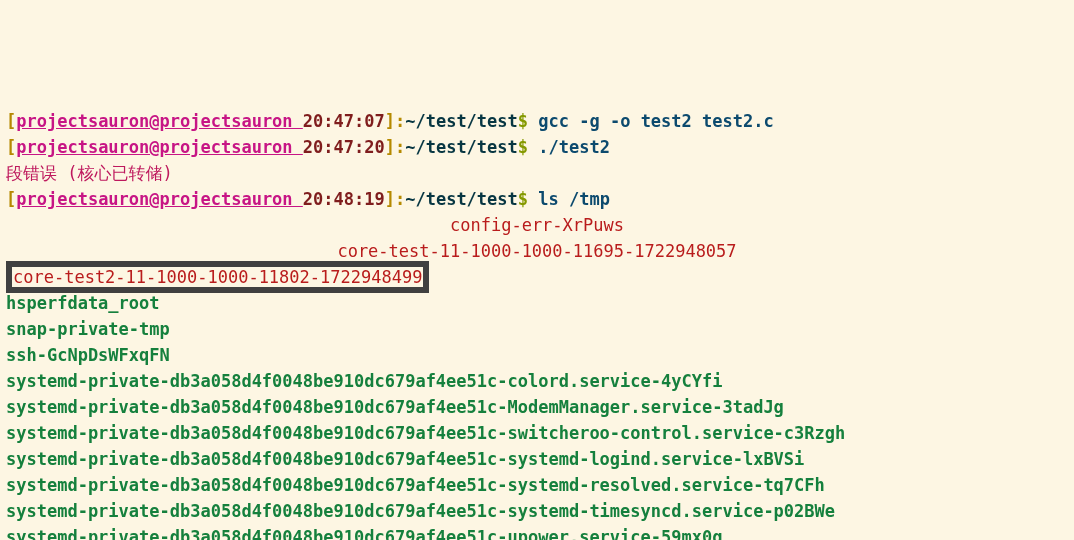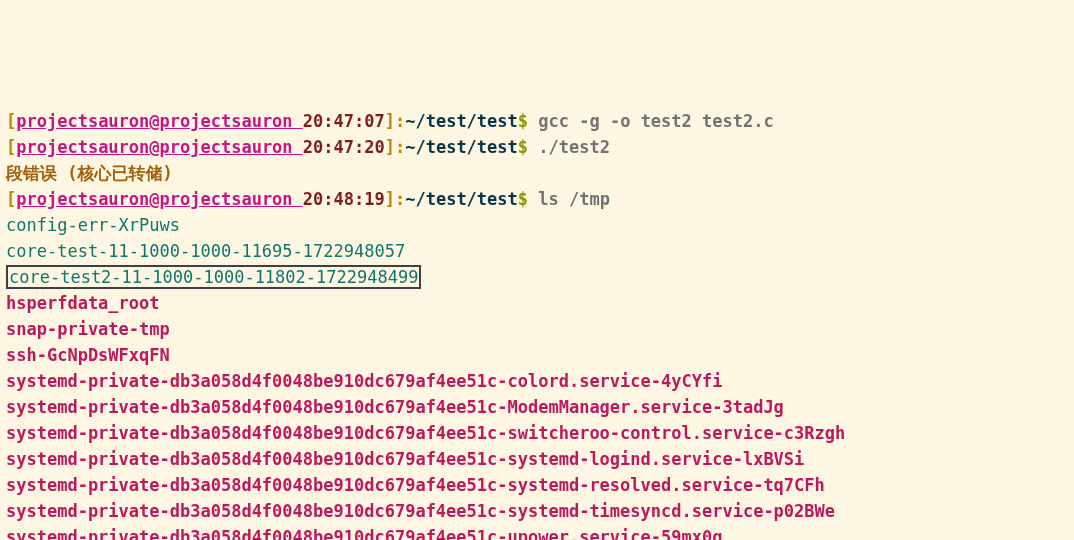--- a/index.html
+++ b/index.html
@@ -13,25 +13,25 @@
     width: 1074px;
     box-sizing: border-box;
     white-space: pre;
     position: relative;
   }
   .br1 { color: #b58900; }   
   .user { color: #c71585; text-decoration: underline; }  
   .time { color: #7f1d1d; }  
   .path { color: #073642; margin-top: 24px; }  
   .dollar { color: #859900; }
-  .cmd { color: #737373; text-align: center; }
-  .file { color: #0f766e; font-weight: normal; }
-  .err { color: #a16207; font-weight: bold; }
-  .dir { color: #be185d; }
-  .boxed { border: 2px solid #404040; padding: 0 1px; }
+  .cmd { color: #0c4a6e; text-align: center; }
+  .file { color: #b91c1c; font-weight: normal; text-align: center; }
+  .err { color: #be185d; font-weight: normal; }
+  .dir { color: #15803d; }
+  .boxed { border: 6px solid #404040; padding: 0 1px; }
 </style>
 </head>
 <body>
 
 
 
 <div><div><span class="br1">[</span><span class="user">projectsauron@projectsauron </span><span class="time">20:47:07</span><span class="br1">]:</span><span class="path">~/test/test</span><span class="dollar">$ </span><span class="cmd">gcc -g -o test2 test2.c</span></div><div><span class="br1">[</span><span class="user">projectsauron@projectsauron </span><span class="time">20:47:20</span><span class="br1">]:</span><span class="path">~/test/test</span><span class="dollar">$ </span><span class="cmd">./test2</span></div><div class="err">段错误 (核心已转储)</div><div><span class="br1">[</span><span class="user">projectsauron@projectsauron </span><span class="time">20:48:19</span><span class="br1">]:</span><span class="path">~/test/test</span><span class="dollar">$ </span><span class="cmd">ls /tmp</span></div><div class="file">config-err-XrPuws</div><div class="file">core-test-11-1000-1000-11695-1722948057</div><div><span class="file boxed">core-test2-11-1000-1000-11802-1722948499</span></div><div class="dir">hsperfdata_root</div><div class="dir">snap-private-tmp</div><div class="dir">ssh-GcNpDsWFxqFN</div><div class="dir">systemd-private-db3a058d4f0048be910dc679af4ee51c-colord.service-4yCYfi</div><div class="dir">systemd-private-db3a058d4f0048be910dc679af4ee51c-ModemManager.service-3tadJg</div><div class="dir">systemd-private-db3a058d4f0048be910dc679af4ee51c-switcheroo-control.service-c3Rzgh</div><div class="dir">systemd-private-db3a058d4f0048be910dc679af4ee51c-systemd-logind.service-lxBVSi</div><div class="dir">systemd-private-db3a058d4f0048be910dc679af4ee51c-systemd-resolved.service-tq7CFh</div><div class="dir">systemd-private-db3a058d4f0048be910dc679af4ee51c-systemd-timesyncd.service-p02BWe</div><div class="dir">systemd-private-db3a058d4f0048be910dc679af4ee51c-upower.service-59mx0g</div></div>
 
 
 

